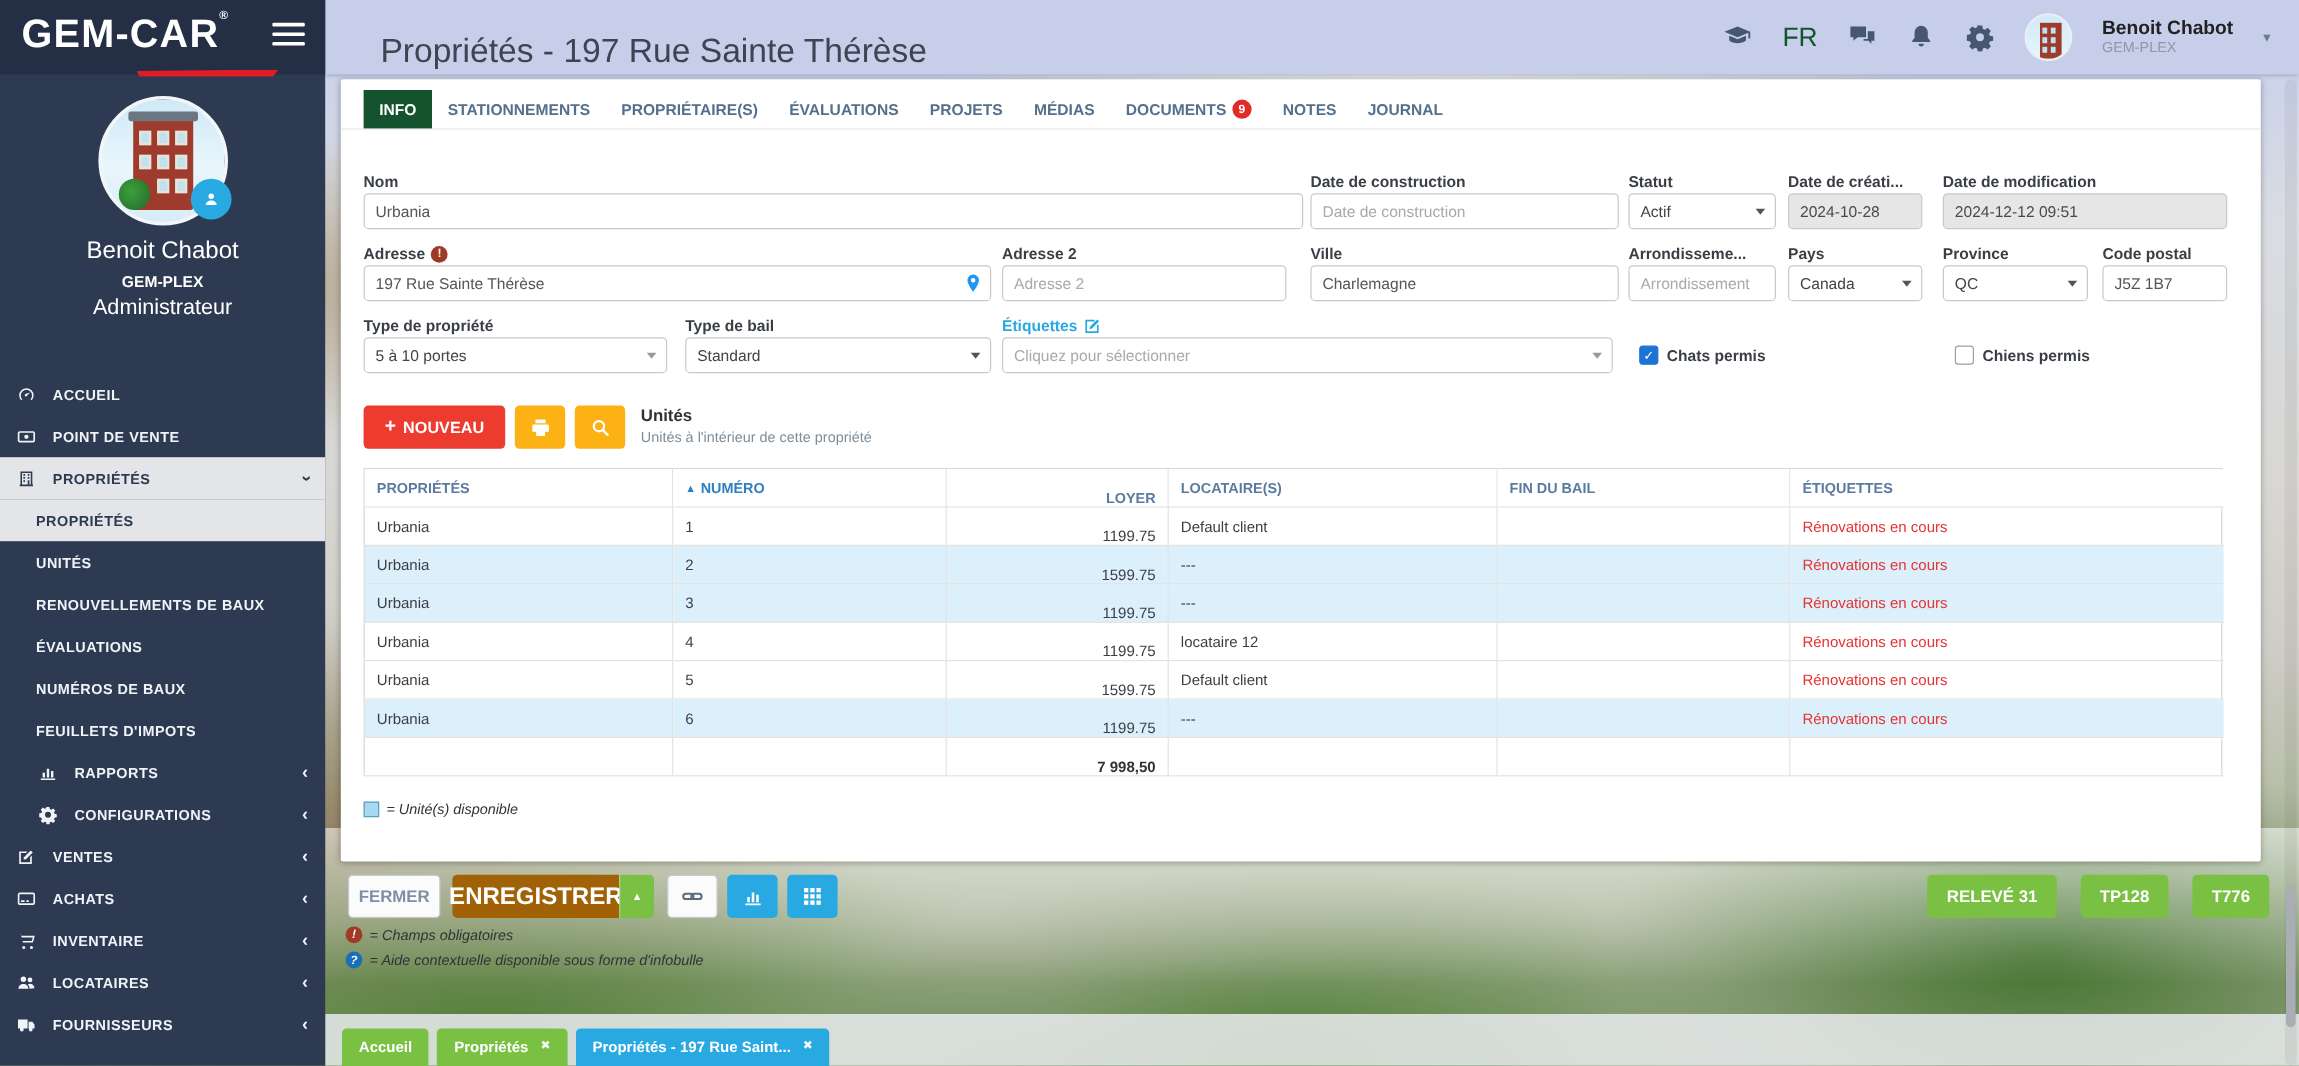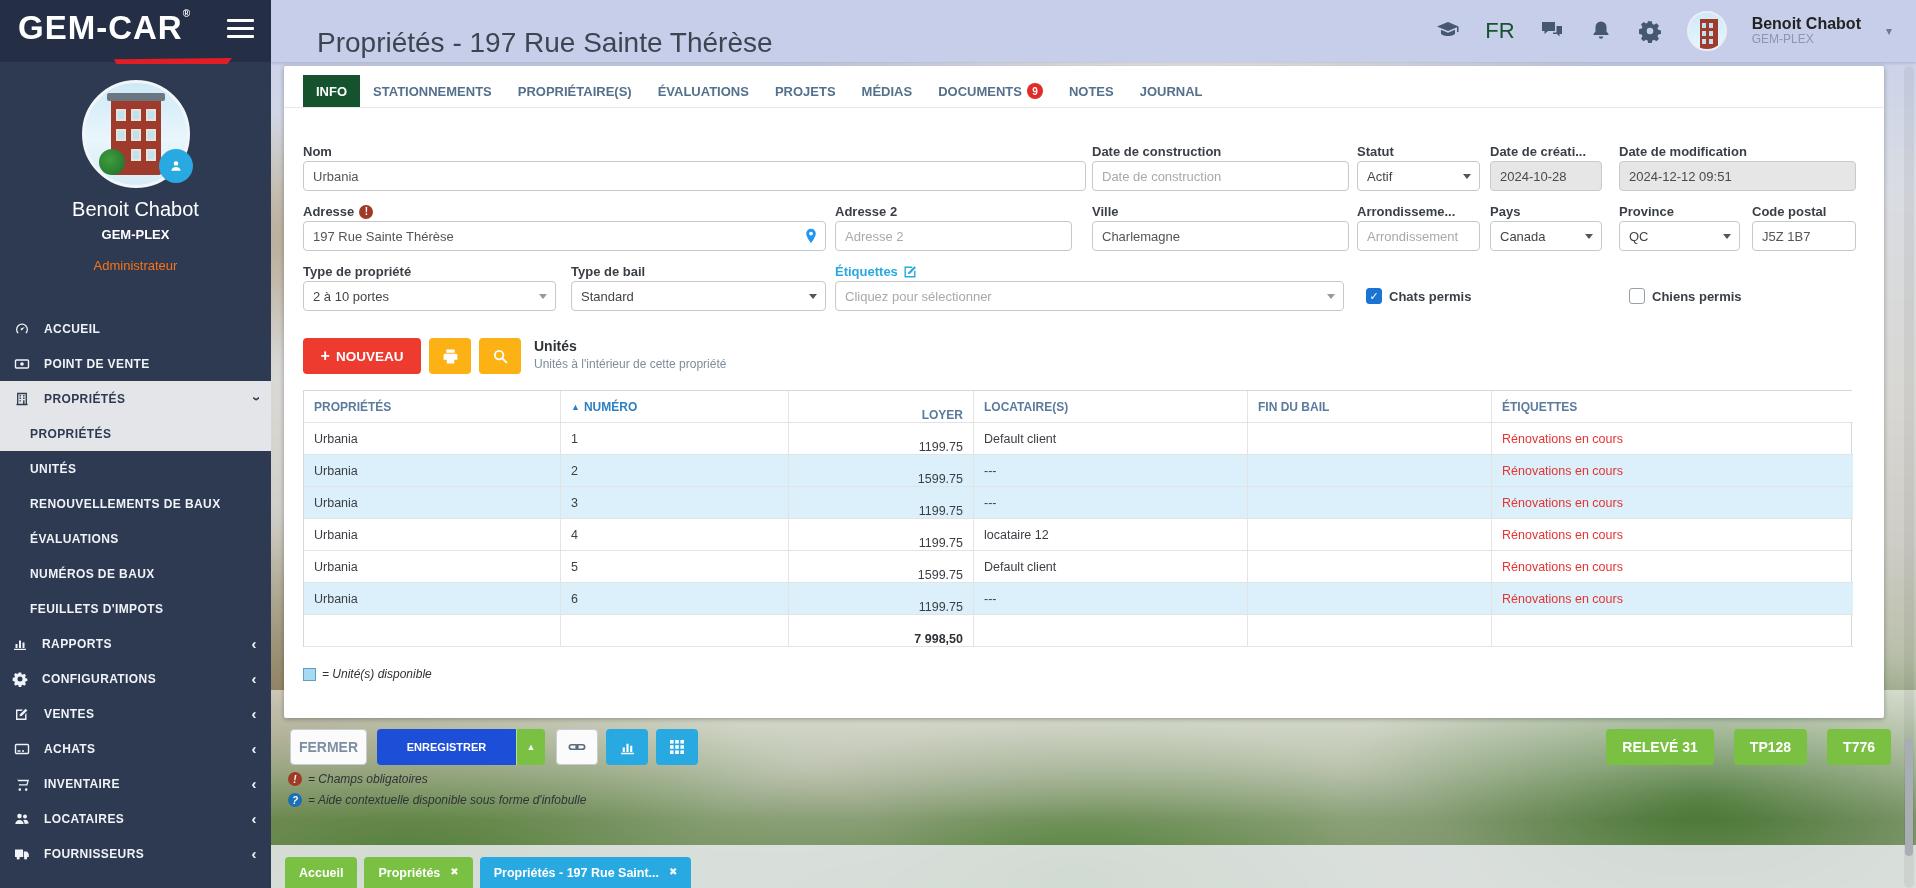--- a/index.html
+++ b/index.html
@@ -33,28 +33,28 @@
   .avatar-lg{position:relative;width:108px;height:108px;margin:0 auto;border-radius:50%;
     background:linear-gradient(180deg,#cfe9f6 0%,#e9f6fc 55%,#d8ecf5 100%);overflow:visible;border:3px solid #f2f5f9;}
   .bldg{position:absolute;left:26px;top:16px;width:50px;height:76px;background:#9e3b2c;border-radius:2px;}
   .bldg .roof{position:absolute;left:-4px;top:-6px;width:58px;height:8px;background:#6c7680;border-radius:2px;}
   .bldg .w{position:absolute;width:10px;height:12px;background:#bfe2f0;border:2px solid #e8e2d8;}
   .bush{position:absolute;left:14px;top:66px;width:26px;height:26px;background:radial-gradient(circle at 40% 40%,#3f9e3c,#1f6b2c);border-radius:50%;}
   .badge-cam{position:absolute;right:-6px;bottom:2px;width:34px;height:34px;border-radius:50%;background:#29a9e1;
     display:flex;align-items:center;justify-content:center;}
   .p-name{margin-top:10px;font-size:20px;color:#fff;}
   .p-org{margin-top:6px;font-size:13px;font-weight:bold;color:#fff;}
-  .p-role{margin-top:16px;font-size:13px;color:#f97316;}
+  .p-role{margin-top:4px;font-size:18px;color:#ffffff;}
   .menu{position:absolute;left:0;top:311px;width:271px;}
   .mi{position:relative;height:35px;display:flex;align-items:center;font-size:12px;font-weight:bold;
     letter-spacing:.4px;color:#f0f3f7;cursor:pointer;}
   .mi .ic{width:16px;height:16px;margin-right:14px;flex:0 0 16px;}
   .mi.tl{padding-left:14px;}
   .mi.sub{padding-left:30px;}
-  .mi.si{padding-left:12px;}
+  .mi.si{padding-left:32px;}
   .mi.active{background:#e4e5e9;color:#2d3a52;}
   .chev{position:absolute;right:14px;font-size:15px;font-weight:bold;color:#f0f3f7;line-height:1;}
   .mi.active .chev{color:#2d3a52;}
   .chev.down{transform:rotate(-90deg);}
 
   
   .topbar{position:absolute;left:271px;right:0;top:0;height:62px;background:#c6cee9;z-index:4;
     box-shadow:0 1px 3px rgba(60,70,100,.25);}
   .page-title{position:absolute;left:32px;top:13px;font-size:28px;font-weight:400;color:#3d4552;}
   .top-icons{position:absolute;right:24px;top:0;height:62px;display:flex;align-items:center;gap:25px;color:#46586f;}
@@ -127,21 +127,21 @@
   .c.red{color:#e53333;}
   .row-avail{background:#dcf0fb;}
   .c.tot{font-weight:bold;color:#2f3338;}
   .legend{position:absolute;left:19px;top:601px;display:flex;align-items:center;gap:6px;
     font-size:12px;font-style:italic;color:#2f3338;}
   .lg-sq{width:13px;height:13px;background:#a7d9f2;border:1px solid #5e9ec0;}
 
   
   .actionbar{position:absolute;left:290px;top:729px;right:25px;height:36px;display:flex;align-items:center;z-index:3;}
   .btn-fermer{width:77px;height:36px;background:#fbfbfb;border:1px solid #c6ccd4;color:#7d8fa5;font-size:14px;}
-  .btn-save{width:139px;height:36px;background:#1d4ed8;border-radius:4px 0 0 4px;margin-left:10px;font-size:11px;text-align:center;}
+  .btn-save{width:139px;height:36px;background:#a16207;border-radius:4px 0 0 4px;margin-left:10px;font-size:20px;text-align:center;}
   .btn-save-caret{width:29px;height:36px;background:#7ac143;border-radius:0 4px 4px 0;border-left:1px solid rgba(255,255,255,.45);
     display:flex;align-items:center;justify-content:center;color:#fff;font-size:9px;cursor:pointer;}
   .btn-link{width:42px;height:36px;background:#fbfbfb;border:1px solid #c6ccd4;margin-left:11px;}
   .btn-blue{width:42px;height:36px;background:#29a9e1;margin-left:8px;}
   .spacer{flex:1;}
   .btn-g{height:36px;background:#7ac143;font-size:14px;padding:0 16px;margin-left:20px;}
 
   .footnotes{position:absolute;left:288px;top:772px;z-index:3;}
   .fn{display:flex;align-items:center;gap:6px;font-size:12px;font-style:italic;color:#2f3338;margin-bottom:7px;}
 
@@ -423,21 +423,21 @@
       </div>
   </div>
   <div class="field" style="left:1468px;top:136px;width:104px">
     <div class="lbl">Code postal</div>
     <input class="inp" value="J5Z 1B7" style="">
   </div>
 
   <div class="field" style="left:19px;top:196px;width:253px">
     <div class="lbl">Type de propriété</div>
     <div class="selbox">
-        <span>2 à 10 portes</span>
+        <span>5 à 10 portes</span>
       <span class="sel-caret lite"></span>
       </div>
   </div>
   <div class="field" style="left:287px;top:196px;width:255px">
     <div class="lbl">Type de bail</div>
     <div class="selbox">
         <span>Standard</span>
       <span class="sel-caret"></span>
       </div>
   </div>

